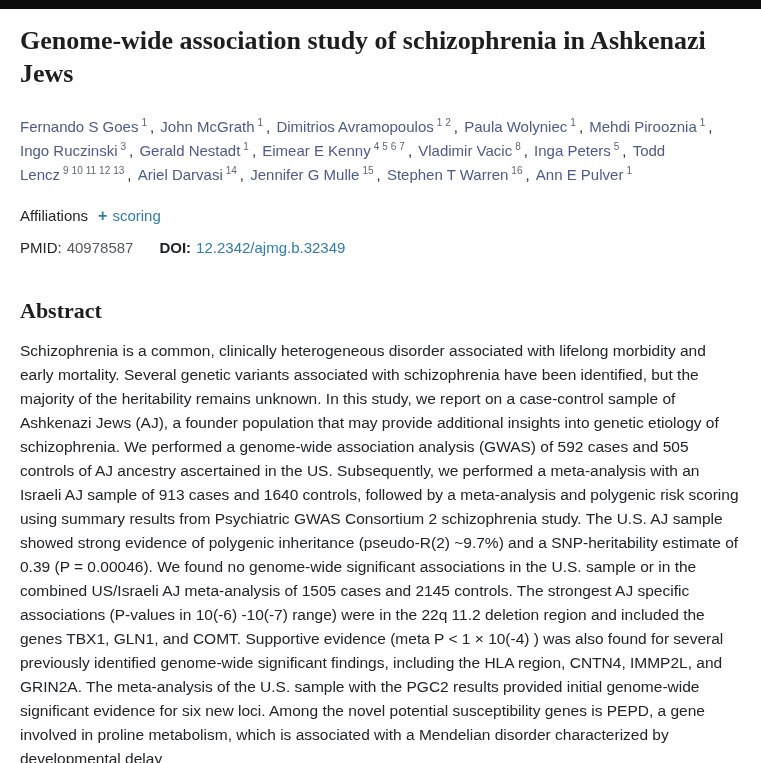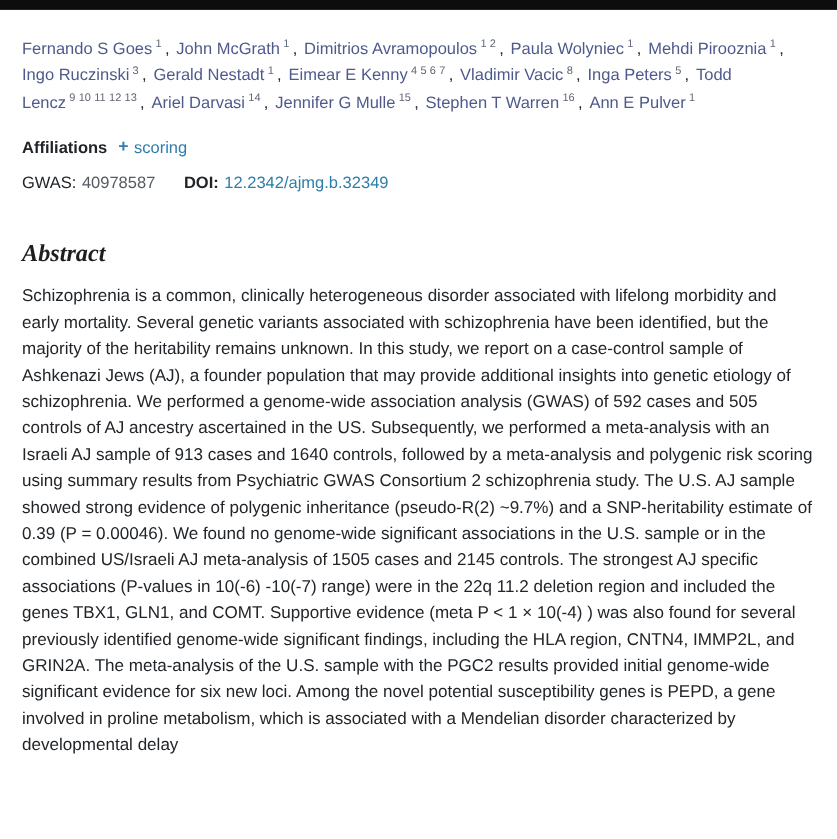--- a/index.html
+++ b/index.html
@@ -52,21 +52,21 @@
     margin-left: 3px;
     margin-right: 2px;
   }
   .affil-row {
     margin-top: 20px;
     font-size: 15px;
     display: flex;
     align-items: center;
     gap: 10px;
   }
-  .affil-label { color: var(--text, #212529); font-weight: bold; }
+  .affil-label { color: var(--text, #212529); }
   .expand-btn {
     background: none;
     border: none;
     padding: 0;
     font: inherit;
     color: var(--link, #2e7daa);
     display: inline-flex;
     align-items: center;
     gap: 5px;
     cursor: pointer;
@@ -90,50 +90,50 @@
     text-decoration: none;
     margin-left: 5px;
     cursor: pointer;
   }
   .abstract-heading {
     font-family: "Liberation Serif", serif;
     font-size: 22px;
     font-weight: 700;
     color: #1e1e1e;
     margin: 42px 0 0 0;
-    font-style: italic;
   }
   .abstract-text {
     margin: 15px 0 0 0;
     font-size: 15.5px;
     line-height: 24px;
     color: var(--text, #212529);
     max-width: 721px;
     text-align: left;
   }
 </style>
 </head>
 <body>
 
 <div class="top-bar"></div>
 
 <main class="content">
 
+  <h1 class="article-title">Genome-wide association study of schizophrenia in Ashkenazi Jews</h1>
 
   <div class="authors"><span class="author"><a class="author-link">Fernando S Goes</a><sup class="aff-sup">1</sup><span class="author-sep">, </span></span><span class="author"><a class="author-link">John McGrath</a><sup class="aff-sup">1</sup><span class="author-sep">, </span></span><span class="author"><a class="author-link">Dimitrios Avramopoulos</a><sup class="aff-sup">1</sup><sup class="aff-sup">2</sup><span class="author-sep">, </span></span><span class="author"><a class="author-link">Paula Wolyniec</a><sup class="aff-sup">1</sup><span class="author-sep">, </span></span><span class="author"><a class="author-link">Mehdi Pirooznia</a><sup class="aff-sup">1</sup><span class="author-sep">, </span></span><span class="author"><a class="author-link">Ingo Ruczinski</a><sup class="aff-sup">3</sup><span class="author-sep">, </span></span><span class="author"><a class="author-link">Gerald Nestadt</a><sup class="aff-sup">1</sup><span class="author-sep">, </span></span><span class="author"><a class="author-link">Eimear E Kenny</a><sup class="aff-sup">4</sup><sup class="aff-sup">5</sup><sup class="aff-sup">6</sup><sup class="aff-sup">7</sup><span class="author-sep">, </span></span><span class="author"><a class="author-link">Vladimir Vacic</a><sup class="aff-sup">8</sup><span class="author-sep">, </span></span><span class="author"><a class="author-link">Inga Peters</a><sup class="aff-sup">5</sup><span class="author-sep">, </span></span><span class="author"><a class="author-link">Todd Lencz</a><sup class="aff-sup">9</sup><sup class="aff-sup">10</sup><sup class="aff-sup">11</sup><sup class="aff-sup">12</sup><sup class="aff-sup">13</sup><span class="author-sep">, </span></span><span class="author"><a class="author-link">Ariel Darvasi</a><sup class="aff-sup">14</sup><span class="author-sep">, </span></span><span class="author"><a class="author-link">Jennifer G Mulle</a><sup class="aff-sup">15</sup><span class="author-sep">, </span></span><span class="author"><a class="author-link">Stephen T Warren</a><sup class="aff-sup">16</sup><span class="author-sep">, </span></span><span class="author"><a class="author-link">Ann E Pulver</a><sup class="aff-sup">1</sup></span></div>
 
   <div class="affil-row">
     <span class="affil-label">Affiliations</span>
     <button class="expand-btn">
       <span class="plus-icon">+</span>
       <span>scoring</span>
     </button>
   </div>
 
   <div class="ids-row">
-    <span class="id-label">GWAS:</span><span class="id-value">40978587</span><span class="id-label doi-label">DOI:</span><a class="doi-link">12.2342/ajmg.b.32349</a>
+    <span class="id-label">PMID:</span><span class="id-value">40978587</span><span class="id-label doi-label">DOI:</span><a class="doi-link">12.2342/ajmg.b.32349</a>
   </div>
 
   <h2 class="abstract-heading">Abstract</h2>
 
   <p class="abstract-text">Schizophrenia is a common, clinically heterogeneous disorder associated with lifelong morbidity and early mortality. Several genetic variants associated with schizophrenia have been identified, but the majority of the heritability remains unknown. In this study, we report on a case-control sample of Ashkenazi Jews (AJ), a founder population that may provide additional insights into genetic etiology of schizophrenia. We performed a genome-wide association analysis (GWAS) of 592 cases and 505 controls of AJ ancestry ascertained in the US. Subsequently, we performed a meta-analysis with an Israeli AJ sample of 913 cases and 1640 controls, followed by a meta-analysis and polygenic risk scoring using summary results from Psychiatric GWAS Consortium 2 schizophrenia study. The U.S. AJ sample showed strong evidence of polygenic inheritance (pseudo-R(2) ~9.7%) and a SNP-heritability estimate of 0.39 (P = 0.00046). We found no genome-wide significant associations in the U.S. sample or in the combined US/Israeli AJ meta-analysis of 1505 cases and 2145 controls. The strongest AJ specific associations (P-values in 10(-6) -10(-7) range) were in the 22q 11.2 deletion region and included the genes TBX1, GLN1, and COMT. Supportive evidence (meta P &lt; 1 × 10(-4) ) was also found for several previously identified genome-wide significant findings, including the HLA region, CNTN4, IMMP2L, and GRIN2A. The meta-analysis of the U.S. sample with the PGC2 results provided initial genome-wide significant evidence for six new loci. Among the novel potential susceptibility genes is PEPD, a gene involved in proline metabolism, which is associated with a Mendelian disorder characterized by developmental delay</p>
 
 </main>
 
 </body></html>

